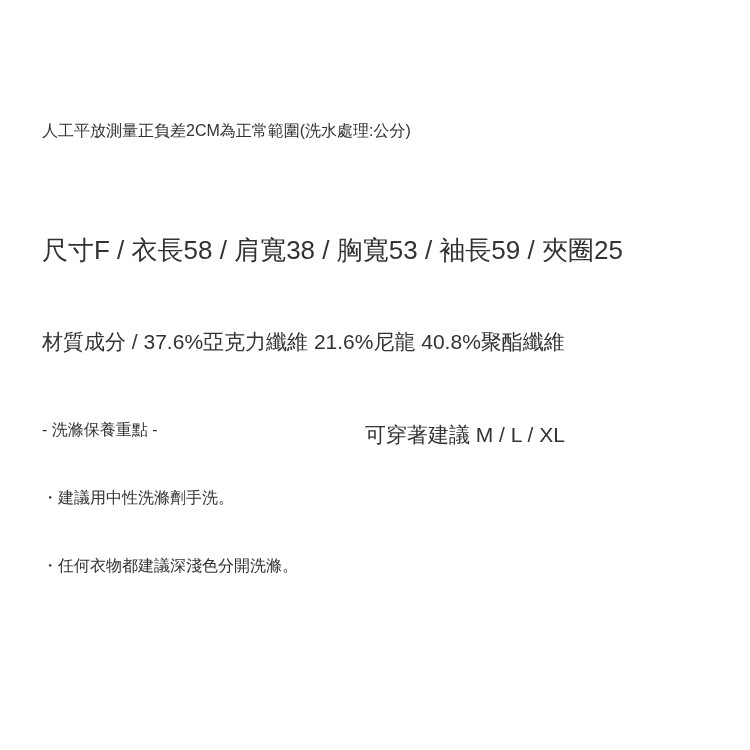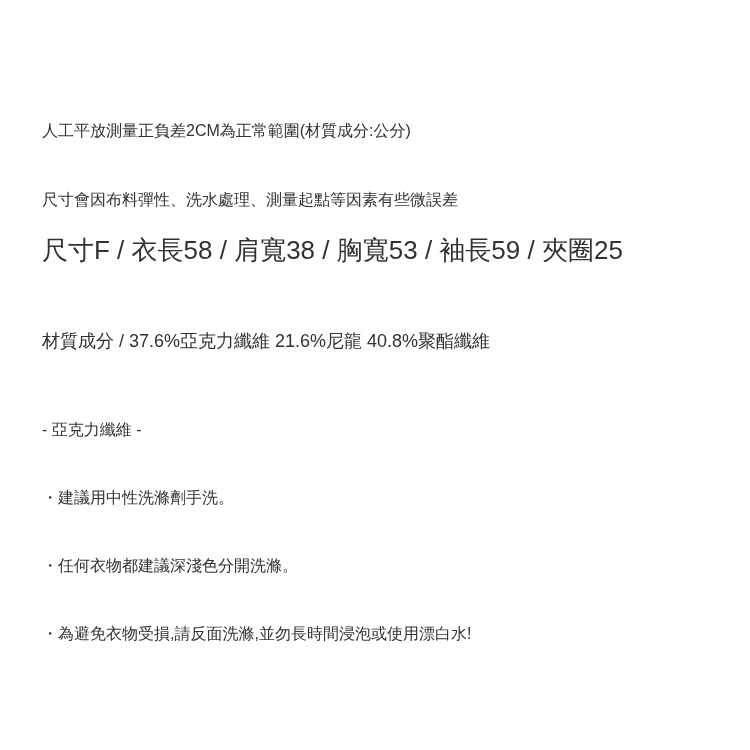--- a/index.html
+++ b/index.html
@@ -25,51 +25,50 @@
     font-size: 16px;
     line-height: 23px;
   }
   .size-block {
     top: 185px;
     font-size: 26px;
     line-height: 26px;
   }
   .material-block {
     top: 264px;
-    font-size: 18px;
+    font-size: 21px;
     line-height: 31px;
     text-align: right;
   }
   .care-block {
     top: 374px;
     font-size: 16px;
     line-height: 22.6px;
   }
 </style>
 </head>
 <body style="background: rgb(255, 255, 255); color: rgb(50, 50, 50);">
 
 <div class="block note-block">
-  <div>人工平放測量正負差2CM為正常範圍(材質成分:公分)</div>
-  <div>尺寸會因布料彈性、洗水處理、測量起點等因素有些微誤差</div>
+  <div>人工平放測量正負差2CM為正常範圍(洗水處理:公分)</div>
 </div>
 
 <div class="block size-block">
   <div>尺寸F / 衣長58 / 肩寬38 / 胸寬53 / 袖長59 / 夾圈25</div>
 </div>
 
 <div class="block material-block">
   <div>材質成分 / 37.6%亞克力纖維 21.6%尼龍 40.8%聚酯纖維</div>
+  <div>可穿著建議 M / L / XL</div>
 </div>
 
 <div class="block care-block">
-  <div class="care-title">- 亞克力纖維 -</div>
+  <div class="care-title">- 洗滌保養重點 -</div>
   <div class="care-line">・建議用中性洗滌劑手洗。</div>
   <div class="care-line">・任何衣物都建議深淺色分開洗滌。</div>
-  <div class="care-line">・為避免衣物受損,請反面洗滌,並勿長時間浸泡或使用漂白水!</div>
   
   
   
   
   
   
   
   
   
 </div>

